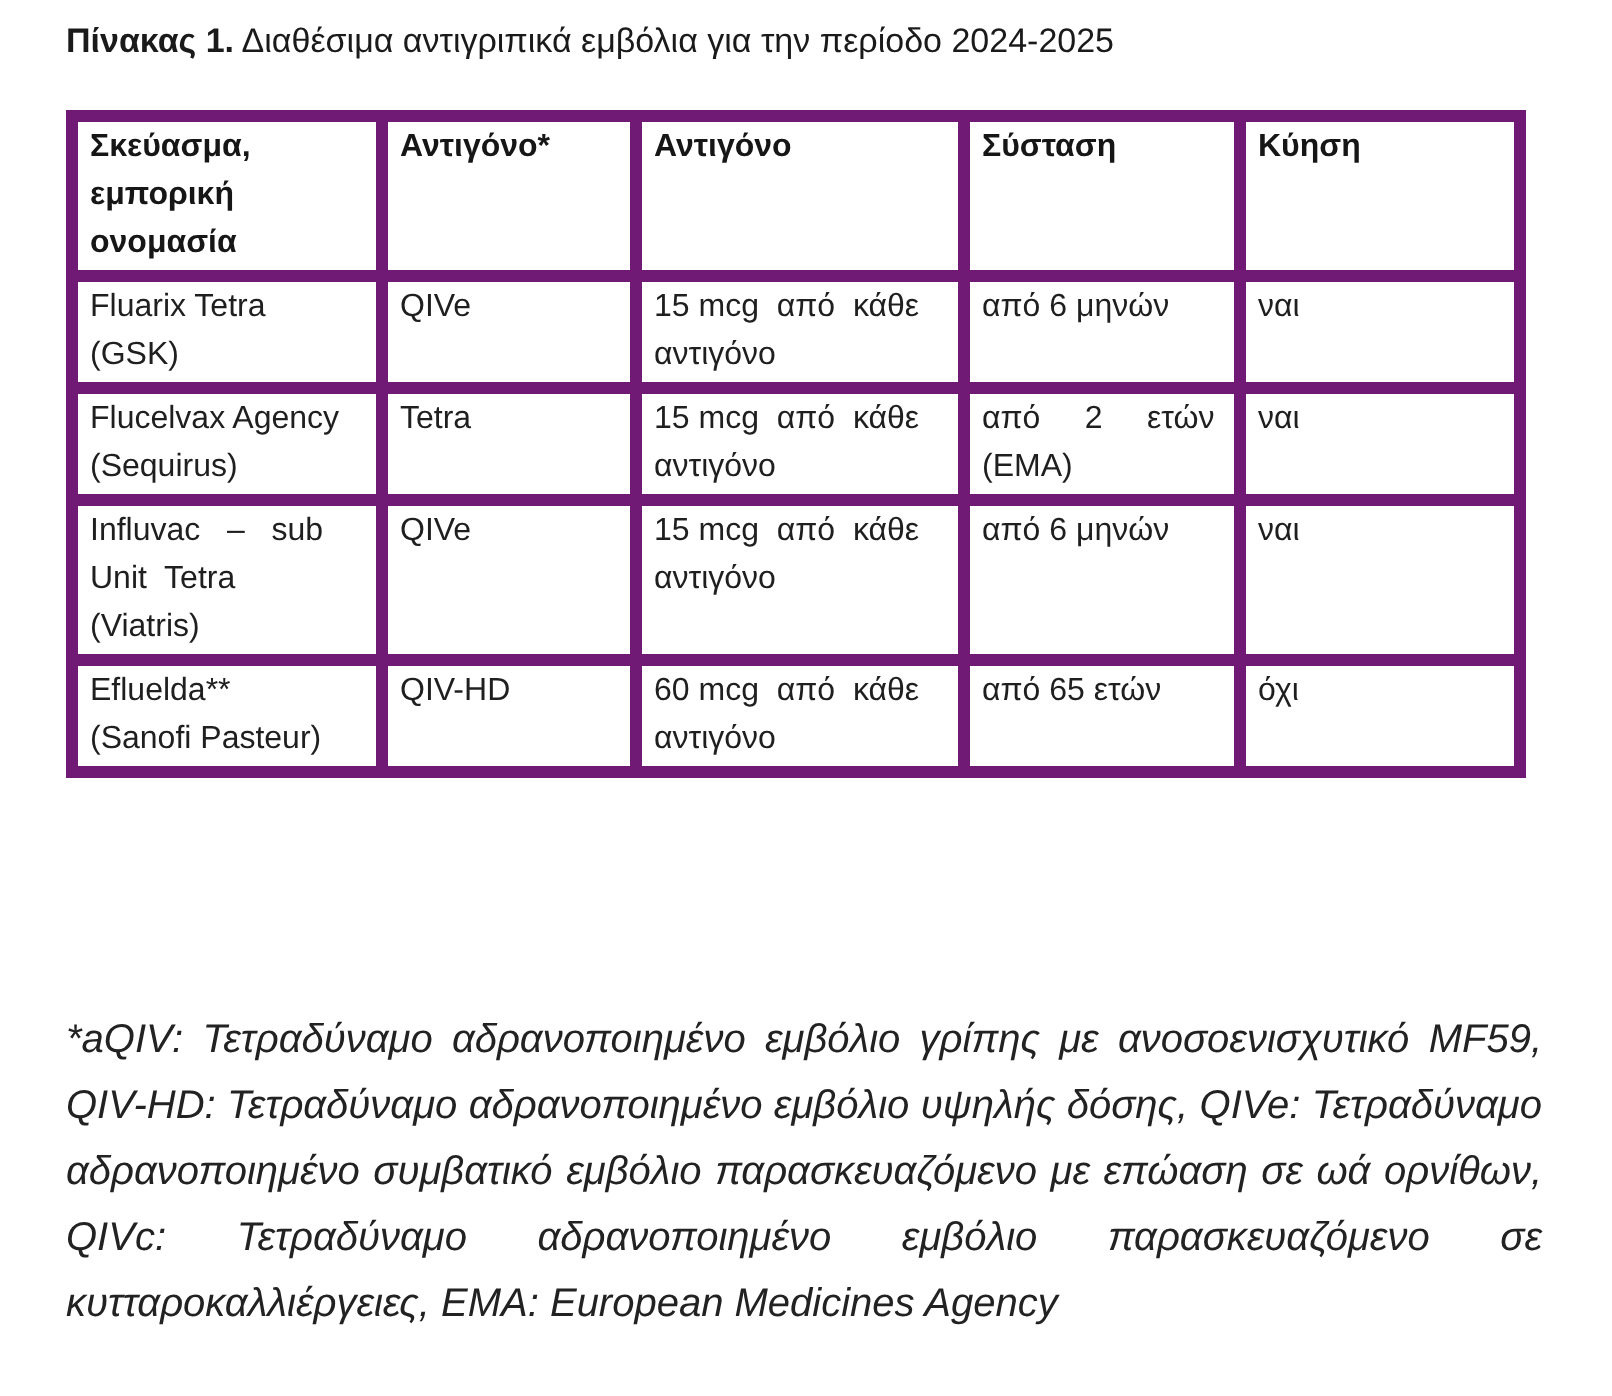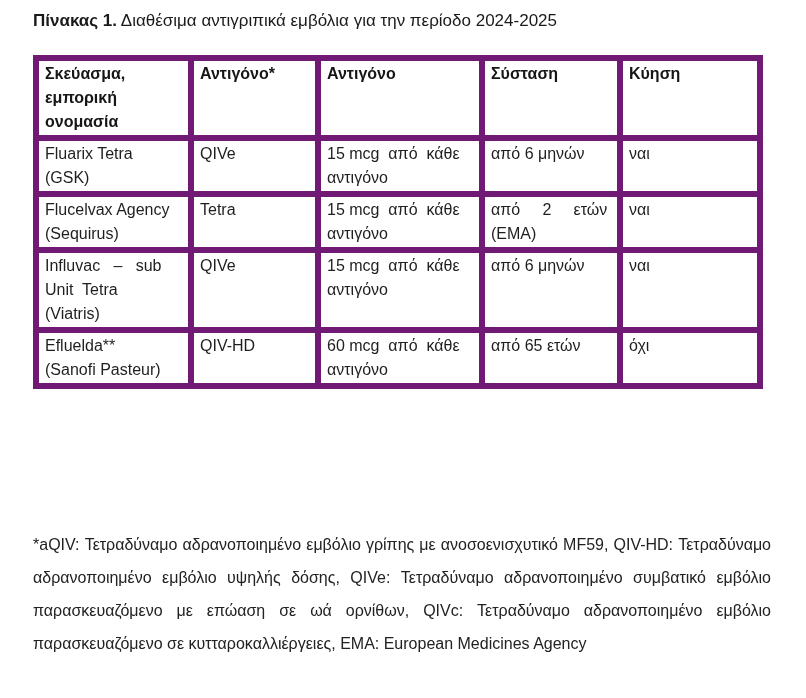--- a/index.html
+++ b/index.html
@@ -49,24 +49,25 @@
     color: #1f1f1f;
   }
   table.vaccine-table th {
     font-weight: bold;
     text-align: left;
     color: #161616;
   }
   .footnote {
     position: absolute;
     left: 33px;
-    top: 528px;
+    top: 504px;
     width: 738px;
     margin: 0;
-    font-size: 16px;
+    font-size: 20px;
+    font-style: italic;
     line-height: 33px;
     text-align: justify;
     color: #222222;
   }
 </style>
 </head>
 <body>
 
 <div class="page">
 

